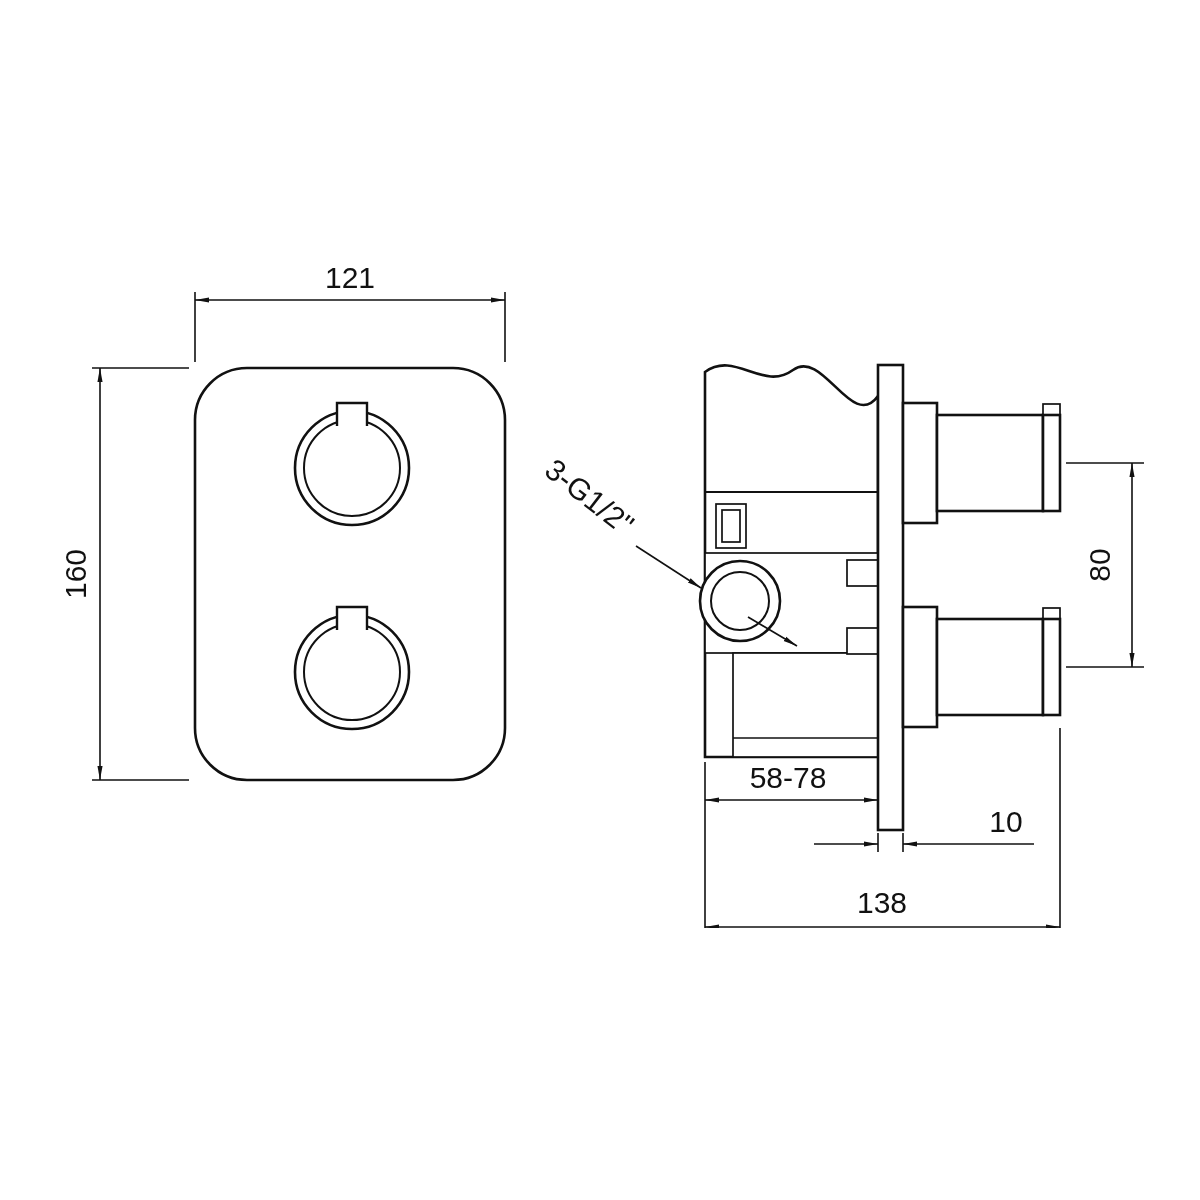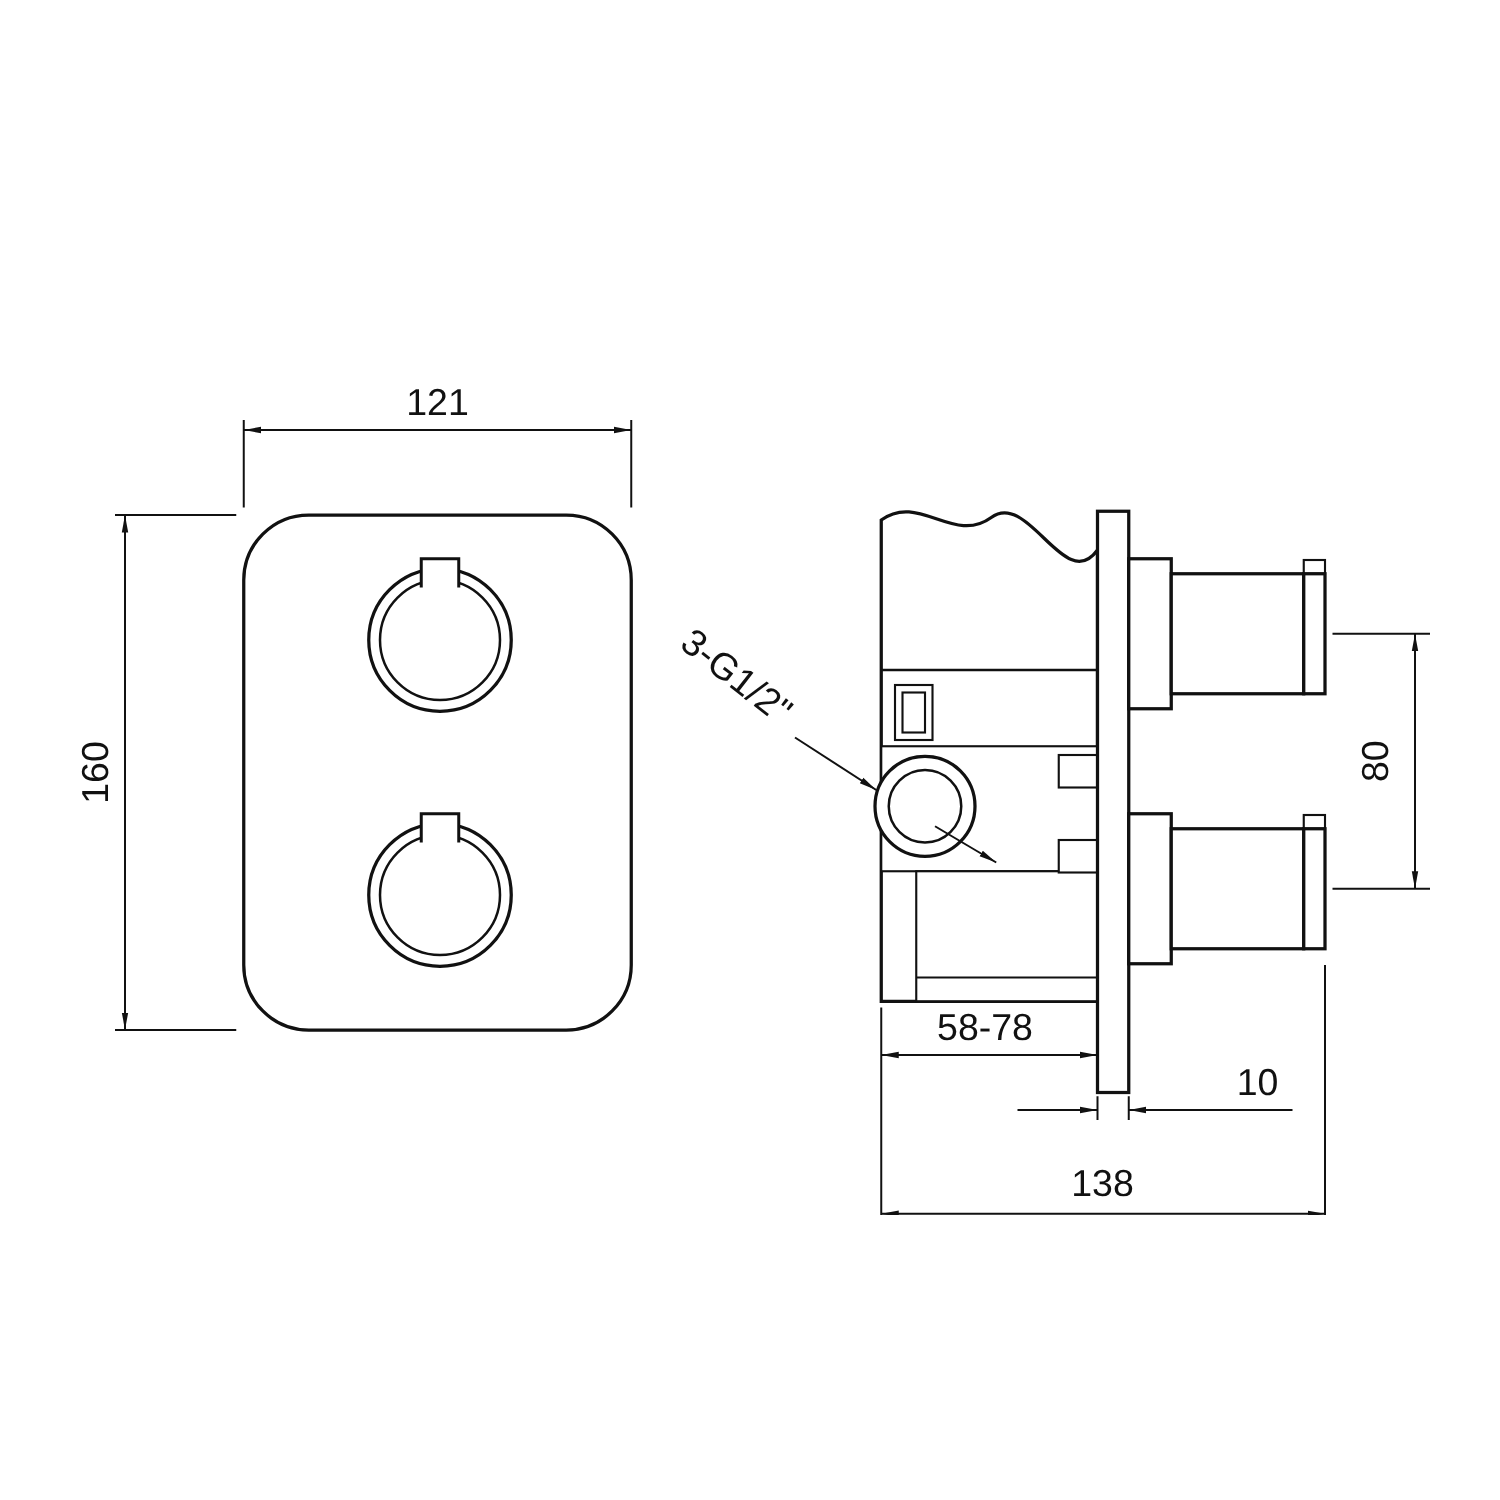--- a/index.html
+++ b/index.html
@@ -1,20 +1,19 @@
 <!DOCTYPE html>
 <html><head>
 <meta charset="utf-8">
 <title>Technical Drawing</title>
 <style>
   html,body{margin:0;padding:0;background:#fff;}
   .canvas{
     width:1200px;height:928px;background:#ffffff;position:relative;
     font-family:"Liberation Sans", sans-serif;
-    margin-top:44px;
   }
   svg{display:block;}
   text{
     font-family:"Liberation Sans", sans-serif;
     fill:#111;
     font-size:30px;
   }
   .obj{stroke:#111;stroke-width:2.6;fill:#ffffff;}
   .obj-thin{stroke:#111;stroke-width:2;fill:none;}
   .detail{stroke:#111;stroke-width:1.7;fill:#ffffff;}

